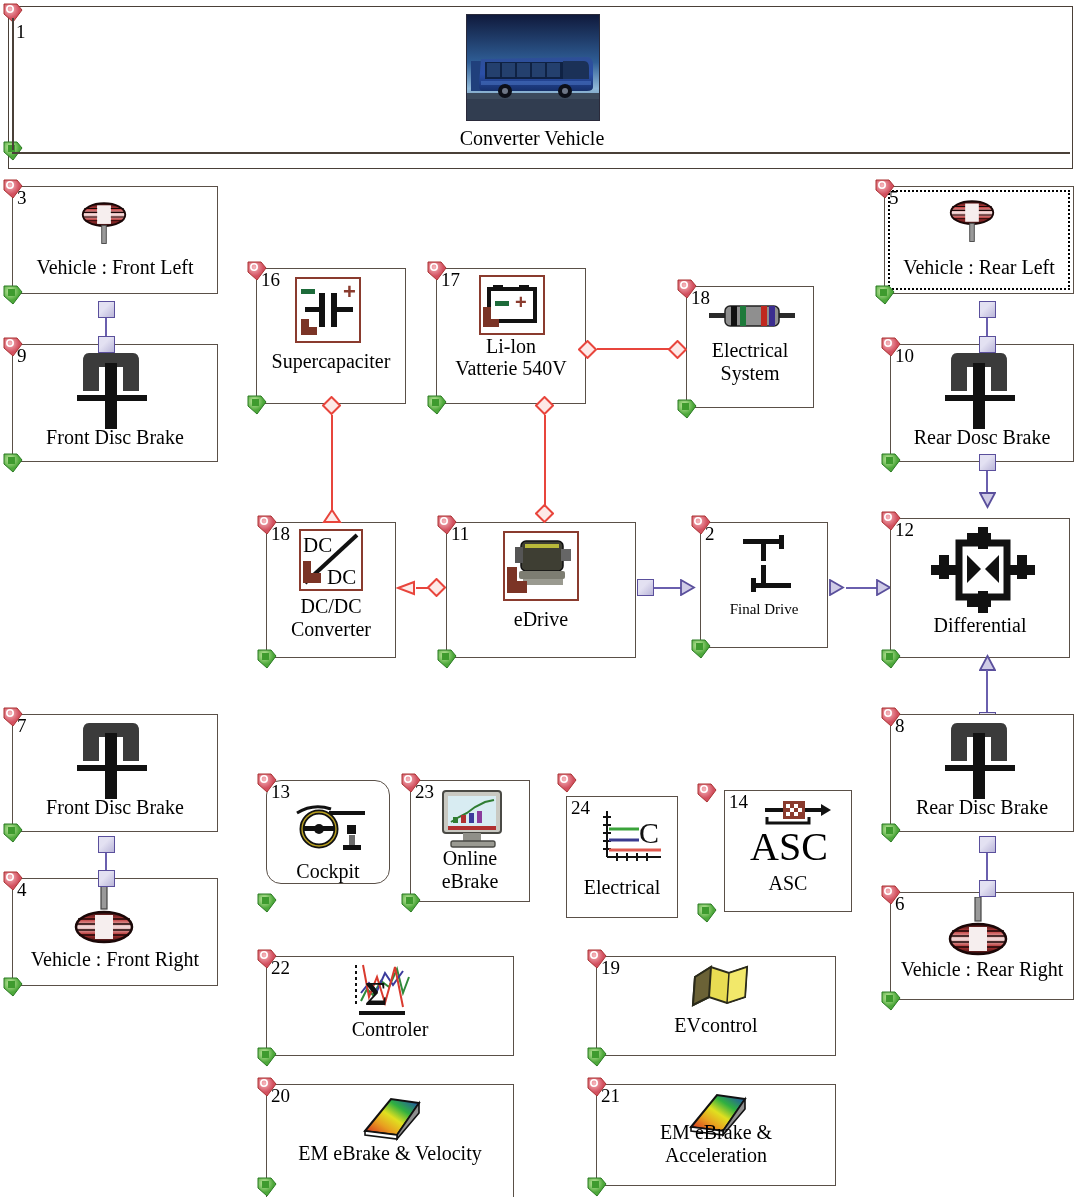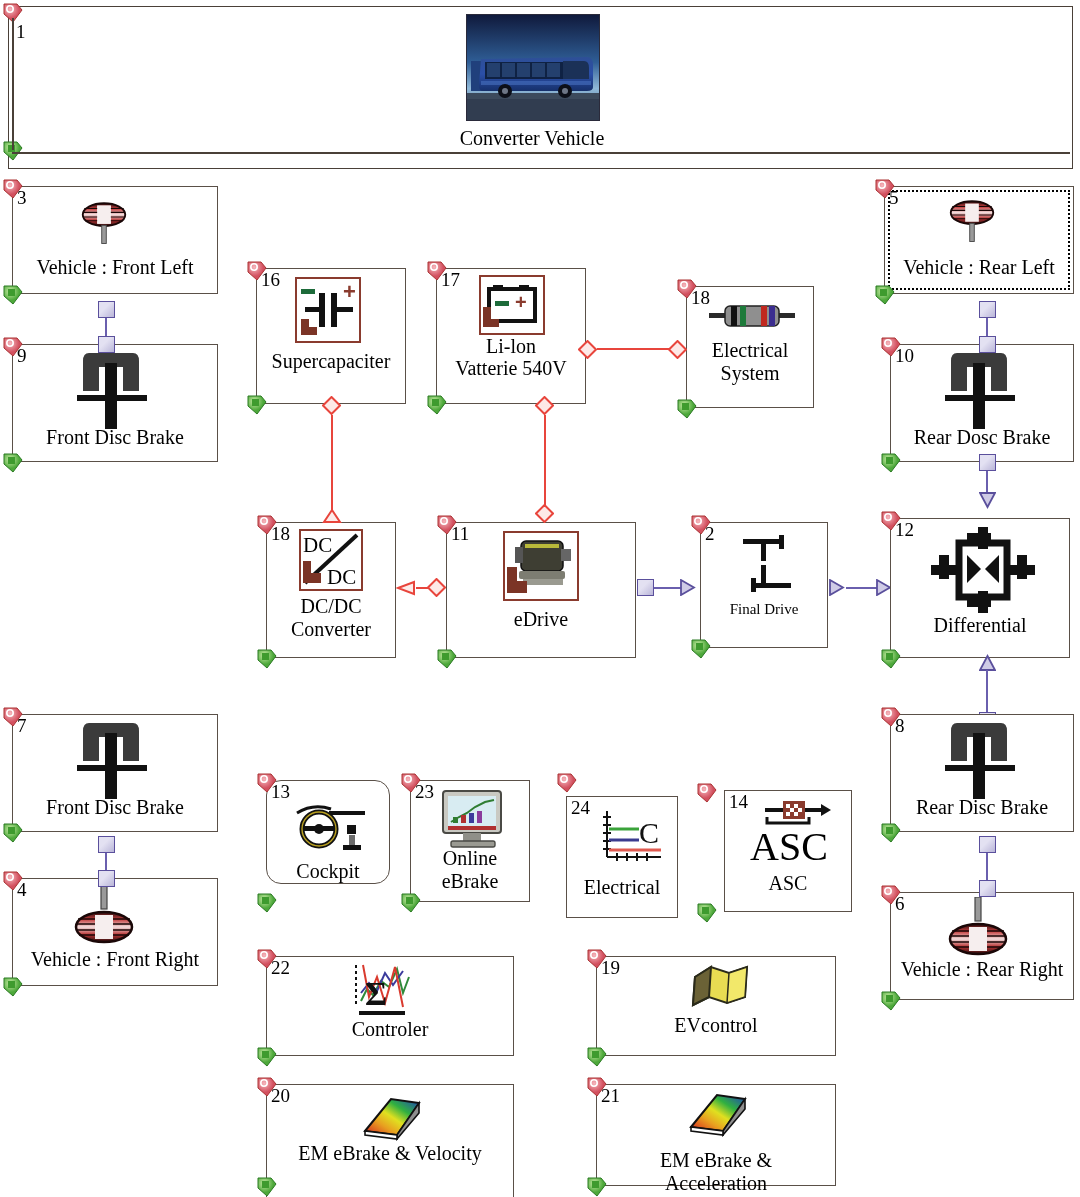--- a/index.html
+++ b/index.html
@@ -839,21 +839,21 @@
       </svg>
   </div>
 
   <div class="block" style="left:596px;top:1084px;width:240px;height:102px;">
     <div class="num">21</div>
     <svg class="icon" style="left:90px;top:4px;" width="62" height="48" viewBox="0 0 62 48">
       <path d="M4 38 L30 6 L58 10 L36 42 Z" fill="url(#rbw)" stroke="#111" stroke-width="2"></path>
       <path d="M36 42 L58 10 L58 20 L36 46 Z" fill="#8e8e8e" stroke="#111" stroke-width="1.6"></path>
       <path d="M4 38 L36 42 L36 46 L4 42 Z" fill="#fff" stroke="#111" stroke-width="1.6"></path>
     </svg>
-    <div class="lbl" style="top:64px;font-size:20px;line-height:23px;">EM eBrake &amp;
+    <div class="lbl" style="top:36px;font-size:20px;line-height:23px;">EM eBrake &amp;
 Acceleration</div>
   </div>
   <div class="port" style="left:586px;top:1076px;">
     <svg viewBox="0 0 22 22">
         <path d="M2 2 L15 2 L20 8 L11 20 L2 12 Z" fill="url(#rg)" stroke="#a33"></path>
         <circle cx="8" cy="7" r="3.2" fill="none" stroke="#fff" stroke-width="1.6"></circle>
       </svg>
   </div>
   <div class="port" style="left:586px;top:1176px;">
     <svg viewBox="0 0 22 22">

